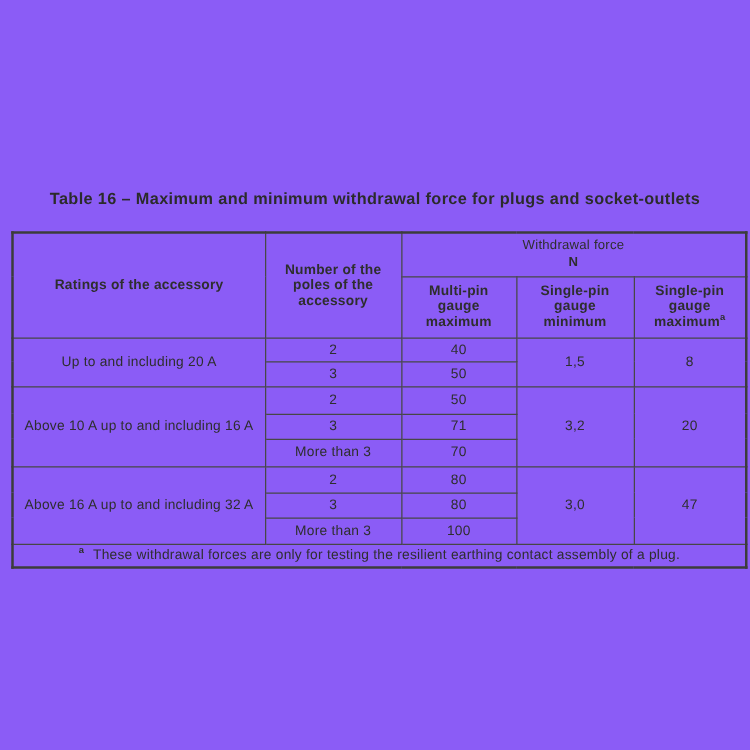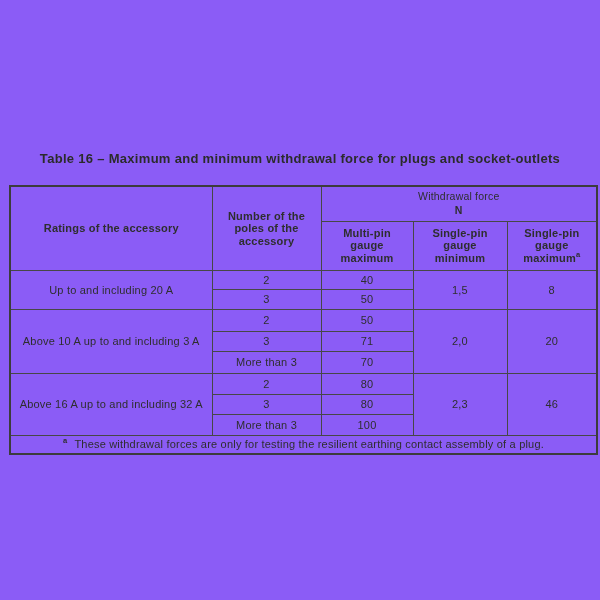--- a/index.html
+++ b/index.html
@@ -88,41 +88,41 @@
       <td>40</td>
       <td rowspan="2">1,5</td>
       <td rowspan="2">8</td>
     </tr>
     <tr style="height:20px">
       <td>3</td>
       <td>50</td>
     </tr>
 
     <tr style="height:22px">
-      <td class="rating-cell" rowspan="3">Above 10 A up to and including 3 A</td>
+      <td class="rating-cell" rowspan="3">Above 10 A up to and including 16 A</td>
       <td>2</td>
       <td>50</td>
-      <td rowspan="3">2,0</td>
+      <td rowspan="3">3,2</td>
       <td rowspan="3">20</td>
     </tr>
     <tr style="height:20px">
       <td>3</td>
       <td>71</td>
     </tr>
     <tr style="height:22px">
       <td>More than 3</td>
       <td>70</td>
     </tr>
 
     <tr style="height:21px">
       <td class="rating-cell" rowspan="3">Above 16 A up to and including 32 A</td>
       <td>2</td>
       <td>80</td>
-      <td rowspan="3">2,3</td>
-      <td rowspan="3">46</td>
+      <td rowspan="3">3,0</td>
+      <td rowspan="3">47</td>
     </tr>
     <tr style="height:20px">
       <td>3</td>
       <td>80</td>
     </tr>
     <tr style="height:21px">
       <td>More than 3</td>
       <td>100</td>
     </tr>
 

